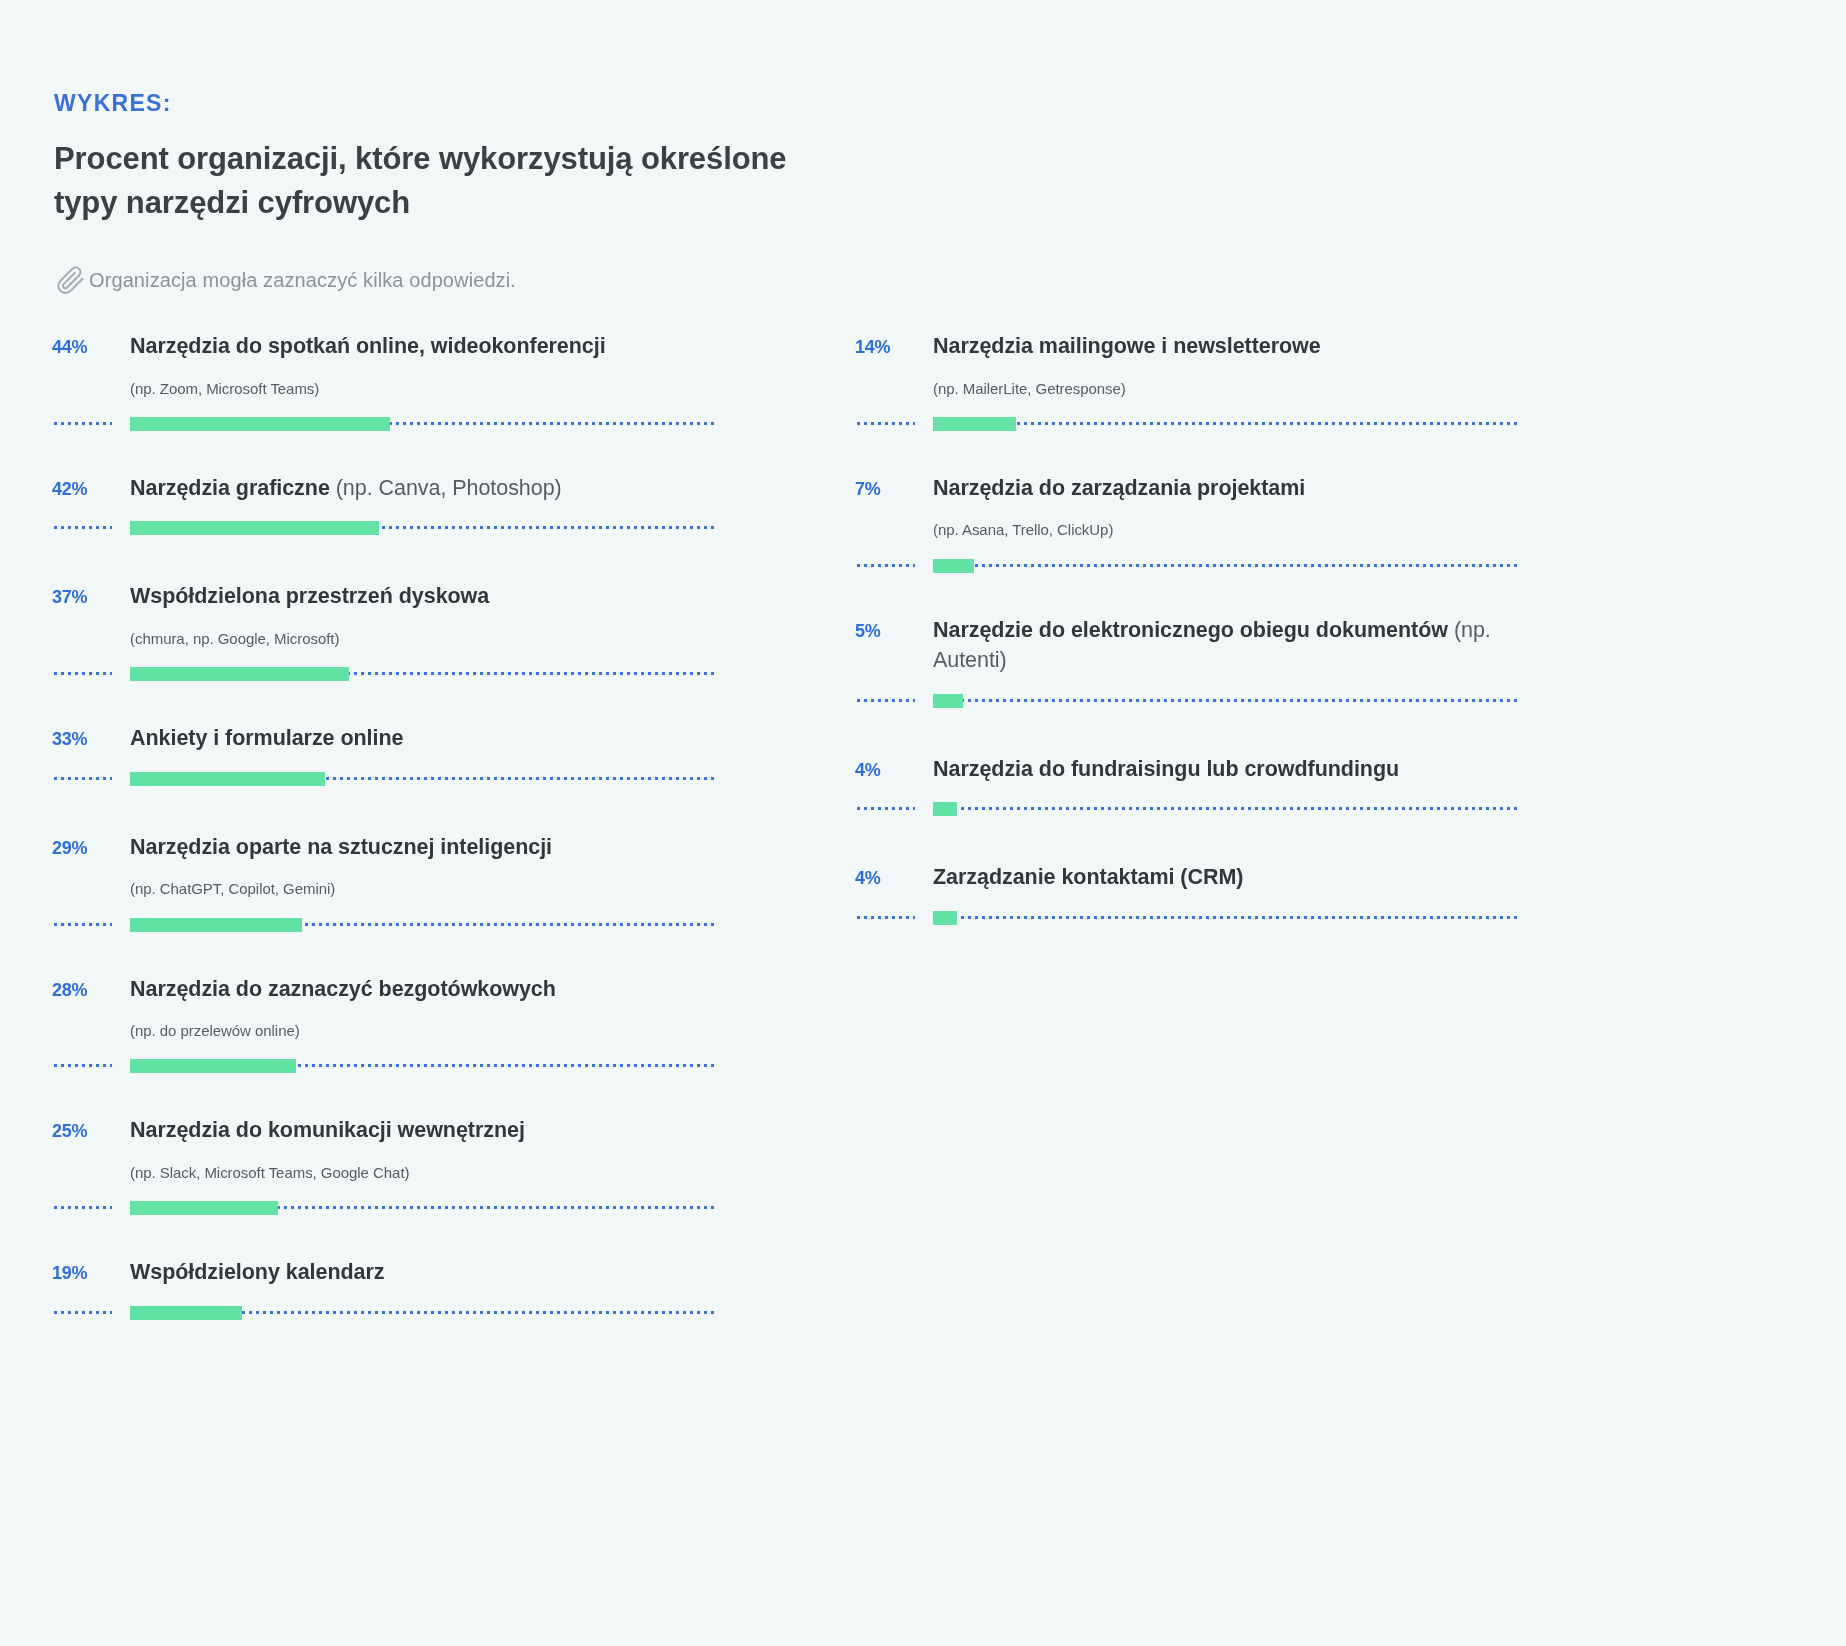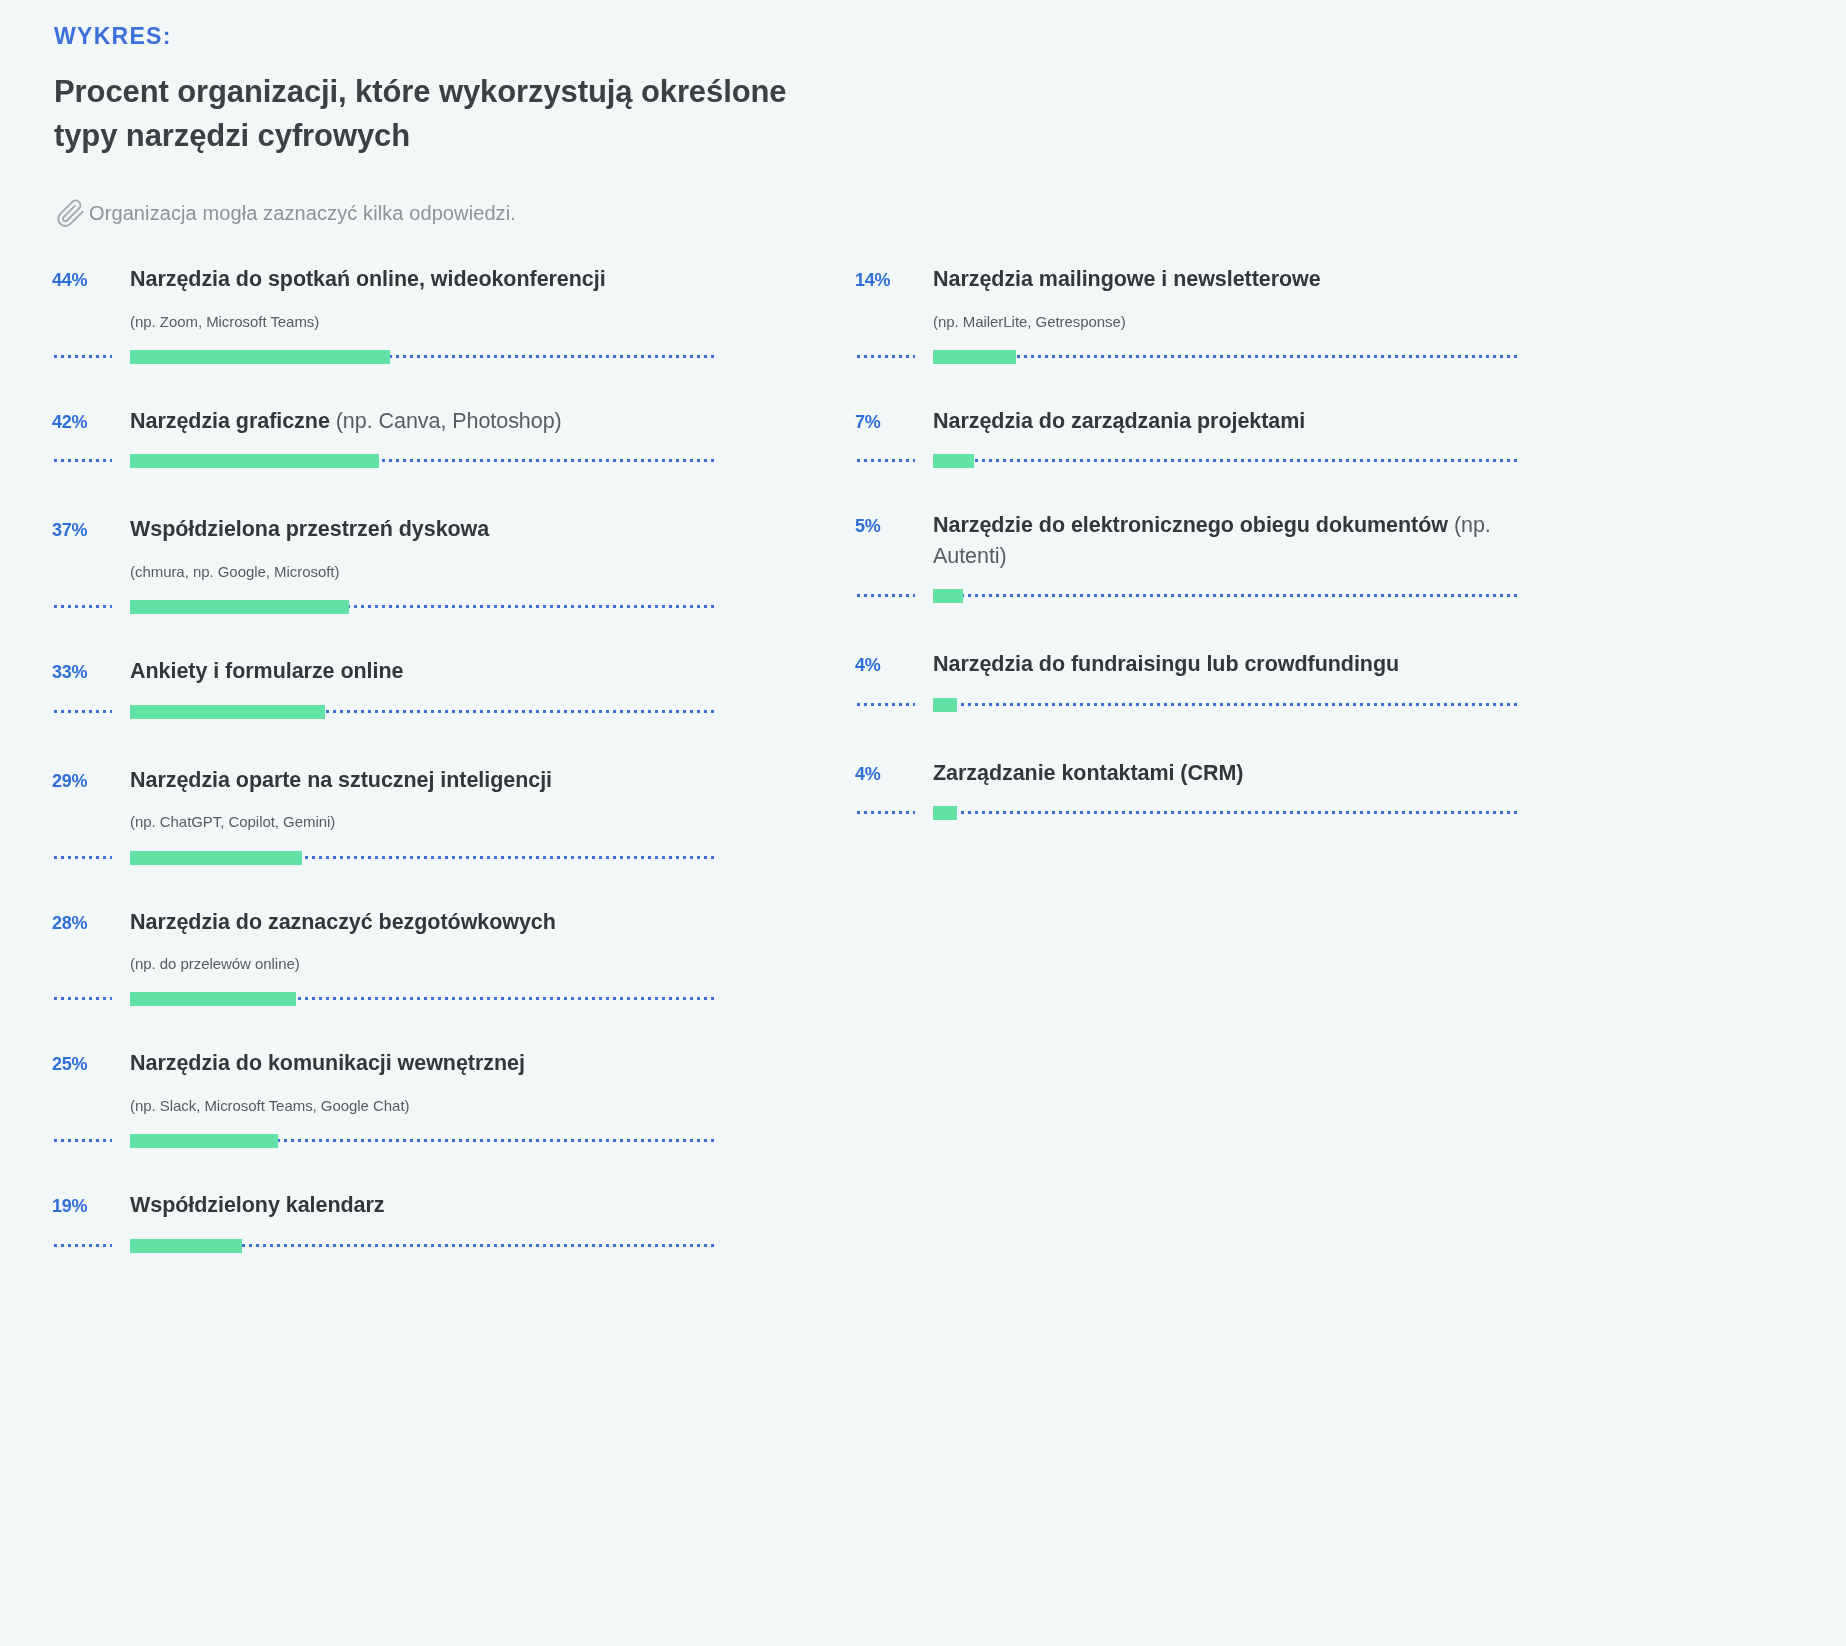--- a/index.html
+++ b/index.html
@@ -14,21 +14,21 @@
     font-family: "Liberation Sans", sans-serif;
     color: #3c4043;
     overflow: hidden;
   }
 
   .page {
     position: relative;
     width: 1673px;
     height: 1646px;
     box-sizing: border-box;
-    padding: 25px 60px 0 52px;
+    padding: 92px 60px 0 52px;
   }
 
   
   .kicker {
     color: #3b71d8;
     font-size: 23px;
     font-weight: bold;
     letter-spacing: 1.3px;
     line-height: 1;
     margin: 0 0 22px 2px;
@@ -292,20 +292,21 @@
             <div class="bar-stub"></div>
             <div class="bar-track"></div>
             <div class="bar-fill" style="width: 82.88px; left: 78px; background: rgb(99, 226, 166);"></div>
           </div>
         </div>
         <div class="row" style="margin-bottom: 42px;">
           <div class="row-head">
             <div class="pct">7%</div>
             <div class="labels">
               <div class="label"><span>Narzędzia do zarządzania projektami</span></div>
+              <div class="sublabel">(np. Asana, Trello, ClickUp)</div>
             </div>
           </div>
           <div class="bar-area">
             <div class="bar-stub"></div>
             <div class="bar-track"></div>
             <div class="bar-fill" style="width: 41.44px; left: 78px; background: rgb(99, 226, 166);"></div>
           </div>
         </div>
         <div class="row" style="margin-bottom: 46px;">
           <div class="row-head">

